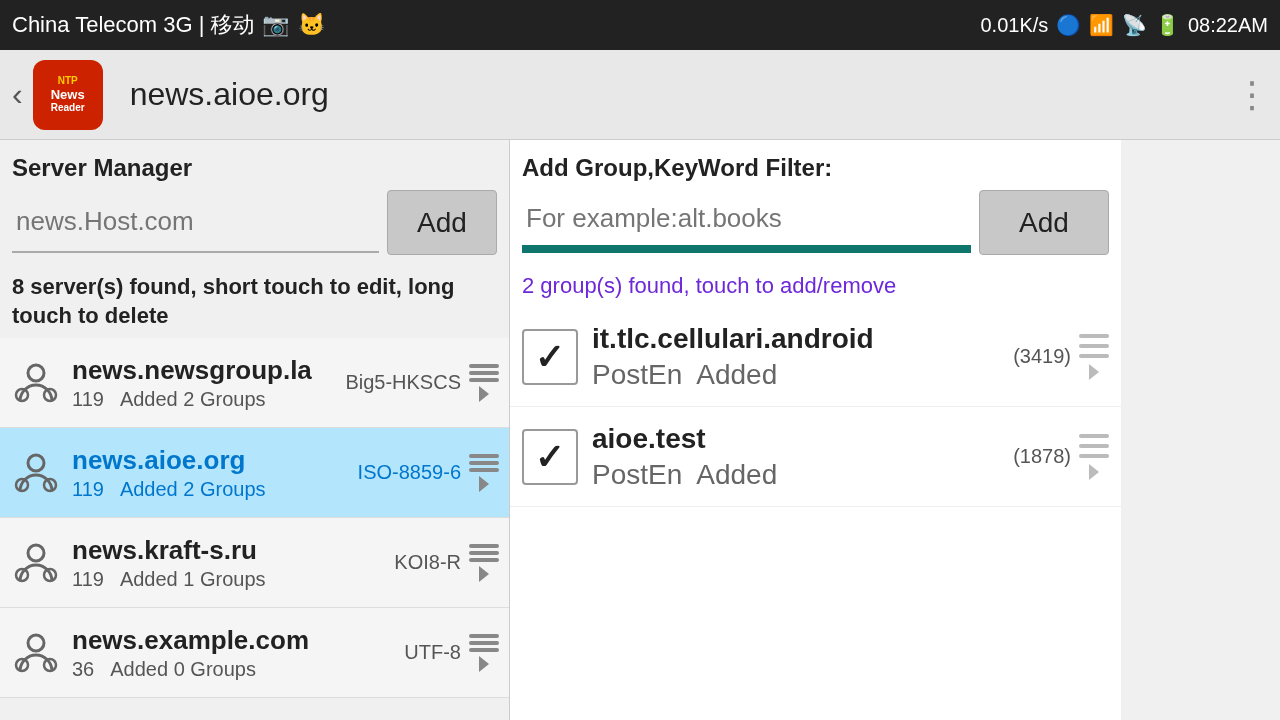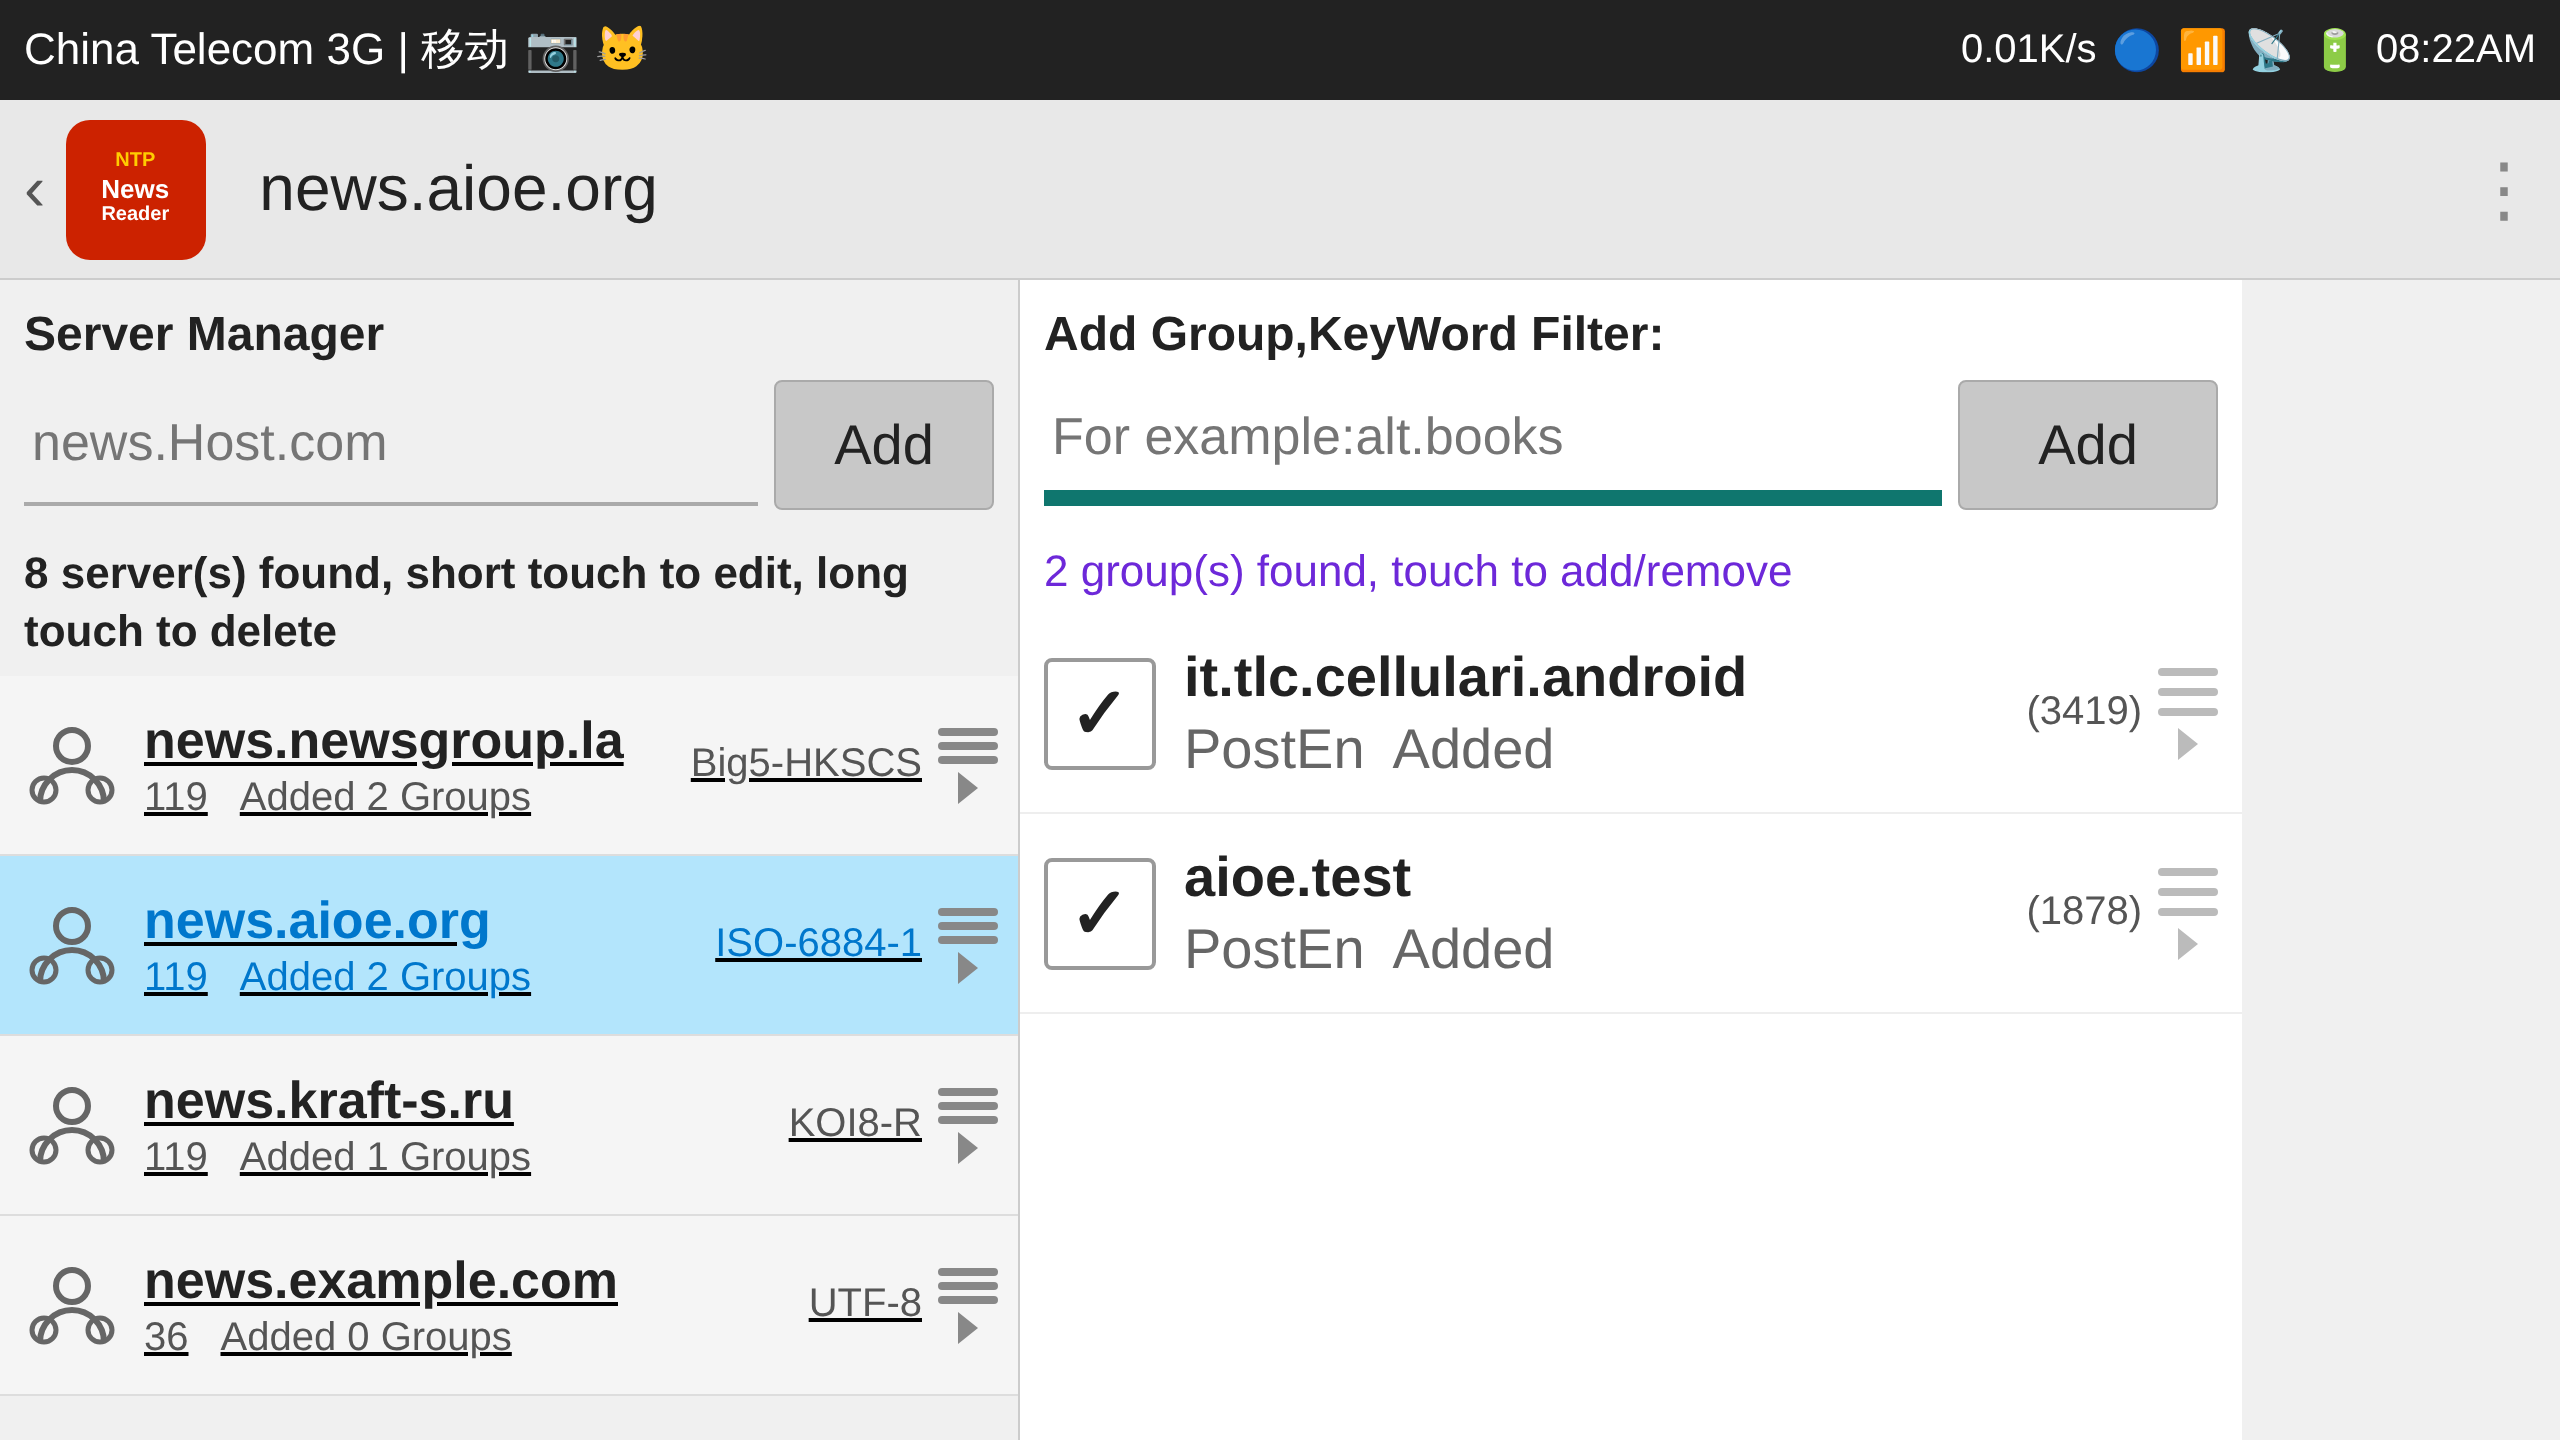--- a/index.html
+++ b/index.html
@@ -120,21 +120,20 @@
       color: #222;
       font-weight: bold;
       padding: 8px 12px;
       line-height: 1.3;
     }
 
     
     #server-list {
       flex: 1;
       overflow-y: auto;
-      text-decoration: underline;
     }
     .server-item {
       display: flex;
       align-items: center;
       padding: 10px 10px;
       border-bottom: 1px solid #ddd;
       background: #f5f5f5;
       cursor: pointer;
       min-height: 90px;
     }
@@ -373,21 +372,21 @@
         <circle cx="38" cy="36" r="6" stroke="#666" stroke-width="2.5" fill="none"></circle>
       </svg>
     </div>
     <div class="server-info">
       <div class="server-name">news.aioe.org</div>
       <div class="server-sub">
         <span>119</span>
         <span>Added 2 Groups</span>
       </div>
     </div>
-    <span class="server-encoding">ISO-6884-1</span>
+    <span class="server-encoding">ISO-8859-6</span>
     <div class="server-icon-right">
       <div class="hamburger-lines">
         <span></span>
               <span></span>
               <span></span>
       </div>
       <div class="arrow-right"></div>
     </div>
   </div>
         <div class="server-item">

